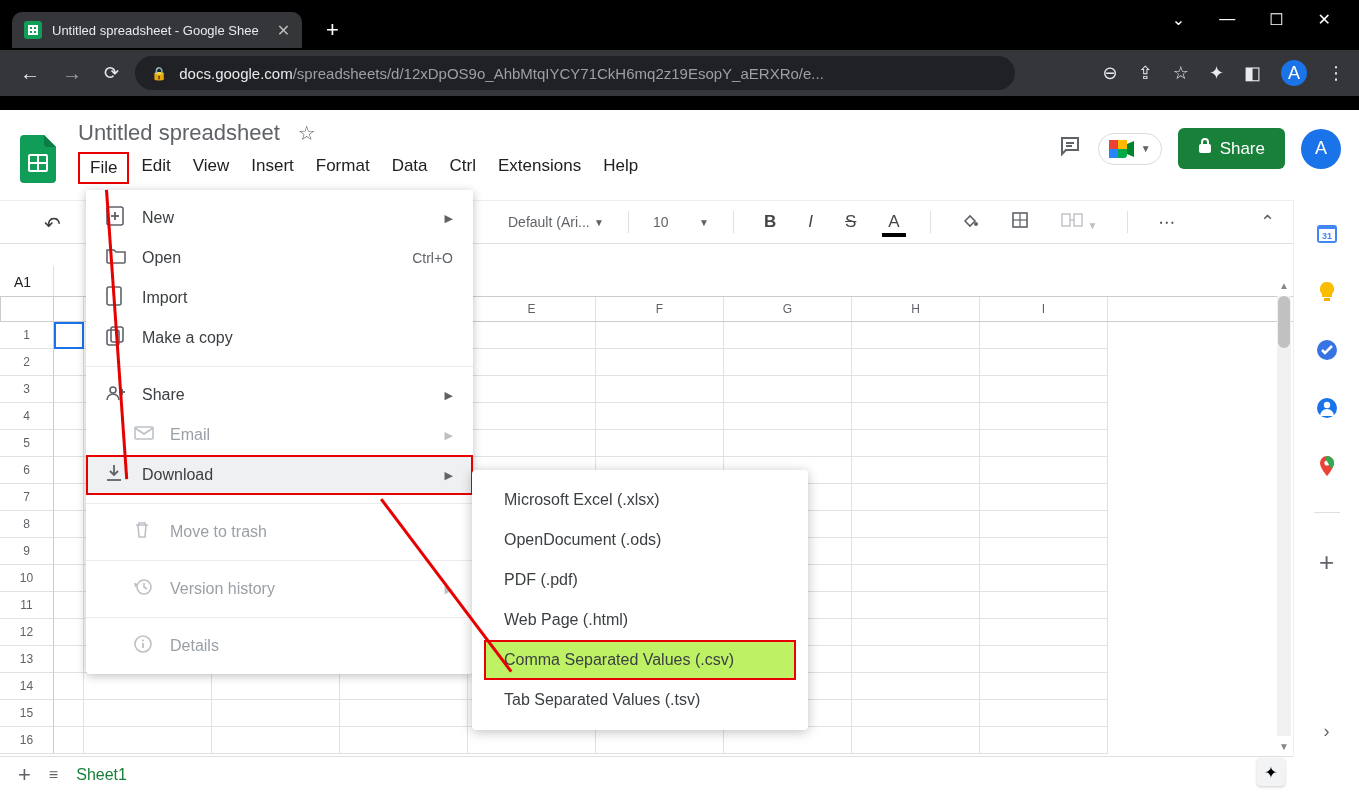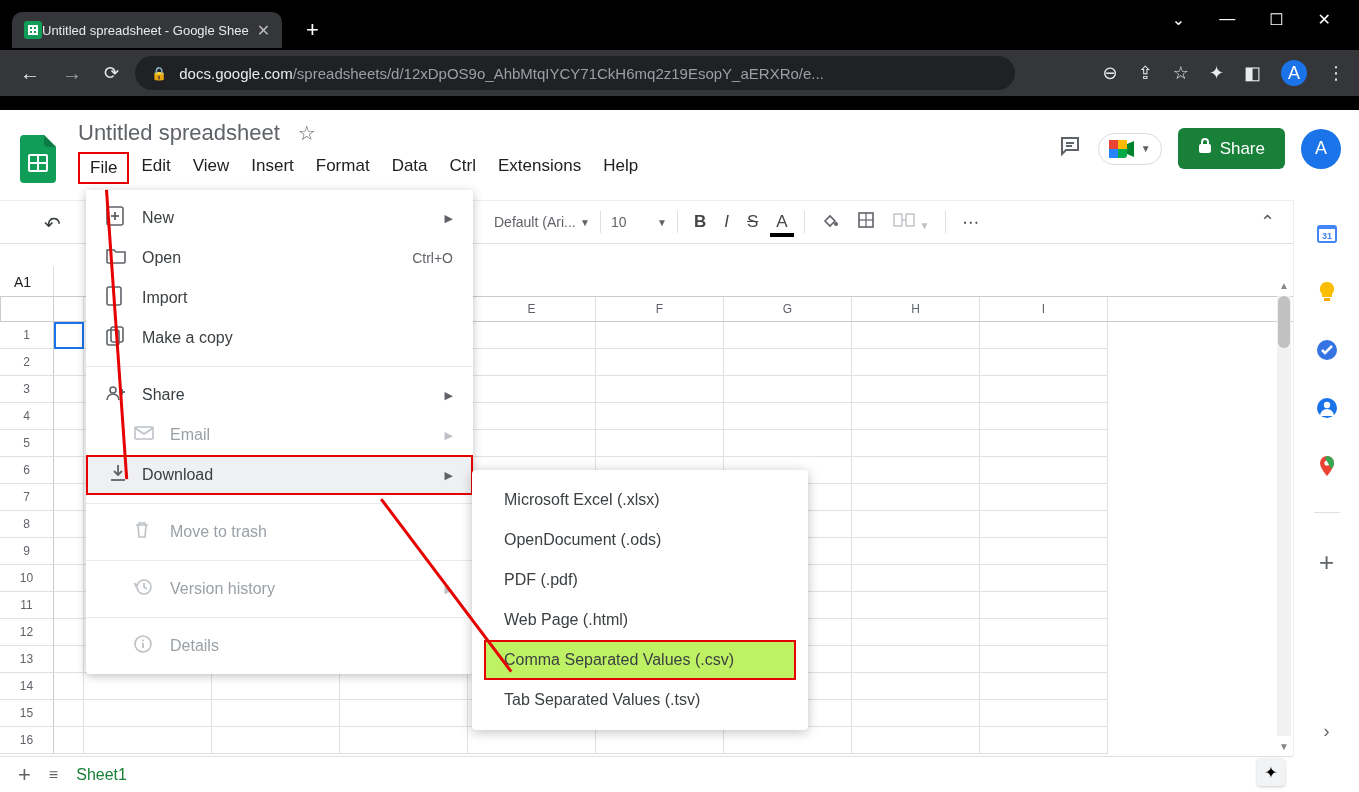--- a/index.html
+++ b/index.html
@@ -3,21 +3,21 @@
 <meta charset="utf-8">
 <style>
   * { box-sizing: border-box; margin: 0; padding: 0; font-family: Arial, "Helvetica Neue", sans-serif; }
   body { width: 1359px; height: 792px; background: #fff; overflow: hidden; position: relative; }
 
   
   .browser-chrome { background: #000; height: 110px; display: flex; flex-direction: column; }
   .win-controls { height: 40px; display: flex; align-items: flex-start; justify-content: flex-end; gap: 34px; padding: 10px 28px 0 0; color: #fff; }
   .win-controls span { font-size: 16px; }
   .tab-strip { display: flex; align-items: center; height: 40px; margin-top: -30px; }
-  .tab { background: #35363a; color: #e8eaed; height: 36px; border-radius: 10px 10px 0 0; display: flex; align-items: center; padding: 0 12px; margin-left: 12px; gap: 0; font-size: 13px; }
+  .tab { background: #35363a; color: #e8eaed; height: 36px; border-radius: 10px 10px 0 0; display: flex; align-items: center; padding: 0 12px; margin-left: 12px; gap: 10px; font-size: 13px; }
   .favicon { width: 18px; height: 18px; background: #0f9d58; border-radius: 3px; display: flex; align-items: center; justify-content: center; }
   .favicon-inner { width: 10px; height: 10px; border: 2px solid #fff; position: relative; }
   .favicon-inner::before, .favicon-inner::after { content: ""; position: absolute; background: #fff; }
   .favicon-inner::before { left: 50%; top: 0; bottom: 0; width: 2px; transform: translateX(-50%); }
   .favicon-inner::after { top: 50%; left: 0; right: 0; height: 2px; transform: translateY(-50%); }
   .tab-close { color: #bbb; font-size: 16px; margin-left: 8px; }
   .new-tab { color: #fff; font-size: 22px; margin-left: 24px; }
   .addr-bar { background: #35363a; height: 46px; display: flex; align-items: center; padding: 0 14px; gap: 10px; }
   .nav-arrow { color: #9aa0a6; font-size: 20px; padding: 4px 6px; }
   .nav-arrow.enabled { color: #e8eaed; }
@@ -41,21 +41,21 @@
   .menus { display: flex; gap: 2px; margin-top: 6px; font-size: 17px; color: #202124; }
   .menus .menu { padding: 4px 10px; cursor: pointer; }
   .menus .menu.selected { border: 2px solid #e60000; }
   .header-right { margin-left: auto; display: flex; align-items: center; gap: 16px; margin-top: 8px; }
   .comment-icon { color: #5f6368; font-size: 22px; }
   .meet-btn { border: 1px solid #dadce0; border-radius: 24px; padding: 6px 10px; display: flex; align-items: center; gap: 6px; }
   .share-btn { background: #188038; color: #fff; border-radius: 6px; padding: 10px 20px; font-size: 17px; display: flex; align-items: center; gap: 8px; font-weight: 500; }
   .acct-badge { width: 40px; height: 40px; border-radius: 50%; background: #1a73e8; color: #fff; display: flex; align-items: center; justify-content: center; font-size: 18px; }
 
   
-  .toolbar { height: 44px; border-top: 1px solid #eee; border-bottom: 1px solid #e0e0e0; display: flex; align-items: center; padding: 0 18px; gap: 6px; color: #5f6368; font-size: 14px; }
+  .toolbar { height: 44px; border-top: 1px solid #eee; border-bottom: 1px solid #e0e0e0; display: flex; align-items: center; padding: 0 18px; gap: 20px; color: #5f6368; font-size: 14px; }
   .tb-sep { width: 1px; height: 22px; background: #e0e0e0; margin: 0 4px; }
   .tb-btn { padding: 4px 6px; font-size: 17px; color: #444746; }
   .font-sel { width: 96px; display: flex; align-items: center; justify-content: space-between; }
   .size-sel { width: 56px; display: flex; align-items: center; justify-content: space-between; }
   .drop-caret { font-size: 10px; color: #5f6368; }
   .text-color { position: relative; display: inline-block; }
   .color-bar { position: absolute; left: 0; right: 0; bottom: -1px; height: 4px; background: #000; }
   .tb-collapse { margin-left: auto; font-size: 18px; }
 
   
@@ -87,21 +87,21 @@
   
   .menu-dropdown { position: absolute; left: 86px; top: 80px; width: 387px; background: #fff; box-shadow: 0 2px 10px rgba(0,0,0,.25); border-radius: 0 0 4px 4px; padding: 8px 0; z-index: 50; }
   .mi { display: flex; align-items: center; padding: 0 20px; height: 40px; font-size: 16px; color: #3c4043; gap: 16px; }
   .mi.disabled { color: #9aa0a6; padding-left: 48px; }
   .mi .mi-icon { width: 20px; color: #5f6368; font-size: 17px; flex-shrink: 0; }
   .mi.disabled .mi-icon { color: #bdc1c6; }
   .mi .chev { margin-left: auto; font-size: 11px; color: #5f6368; }
   .mi .hint { margin-left: auto; font-size: 14px; color: #5f6368; }
   .menu-sep { height: 1px; background: #e8eaed; margin: 8px 0; }
   .mi.highlight { background: #eef0f1; }
-  .mi.redbox { outline: 2.5px solid #e60000; outline-offset: -2px; text-align: right; }
+  .mi.redbox { outline: 2.5px solid #e60000; outline-offset: -2px; }
 
   
   .submenu { position: absolute; left: 472px; top: 360px; width: 336px; background: #fff; box-shadow: 0 2px 12px rgba(0,0,0,.25); border-radius: 4px; padding: 10px 12px; z-index: 60; }
   .smi { padding: 0 20px; height: 40px; display: flex; align-items: center; font-size: 16px; color: #3c4043; }
   .smi.highlight { background: #bef264; }
   .smi.redbox { outline: 2.5px solid #e60000; outline-offset: -2px; }
 
   
   .anno-line { position: absolute; width: 2.5px; background: #e60000; transform-origin: top left; z-index: 70; pointer-events: none; }
 

